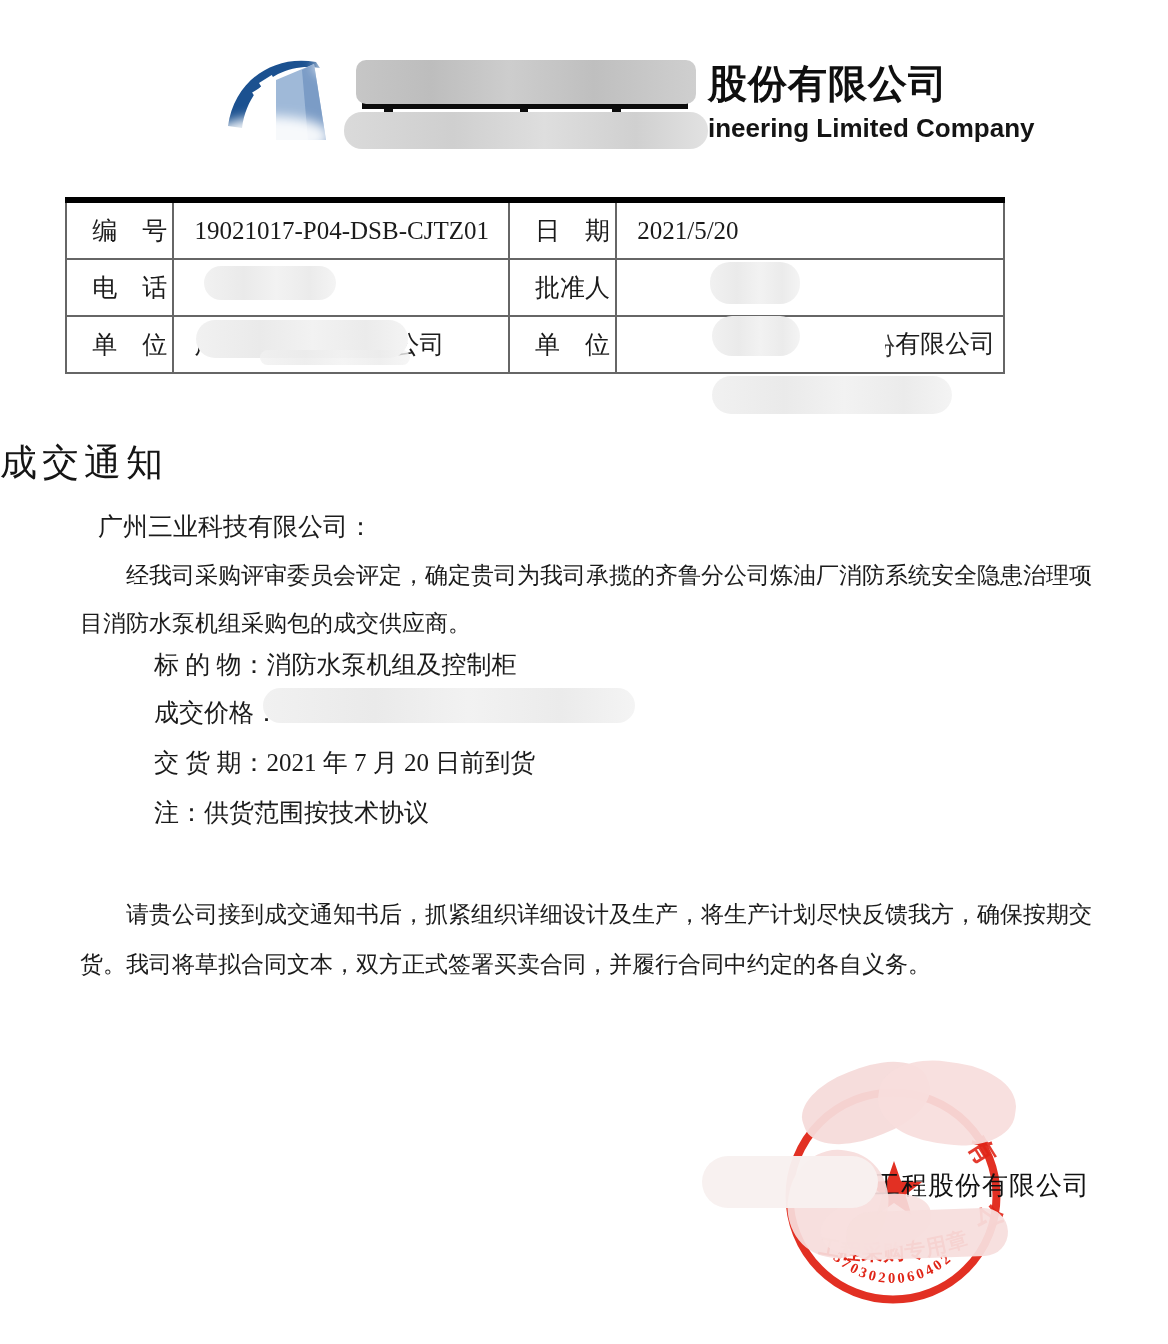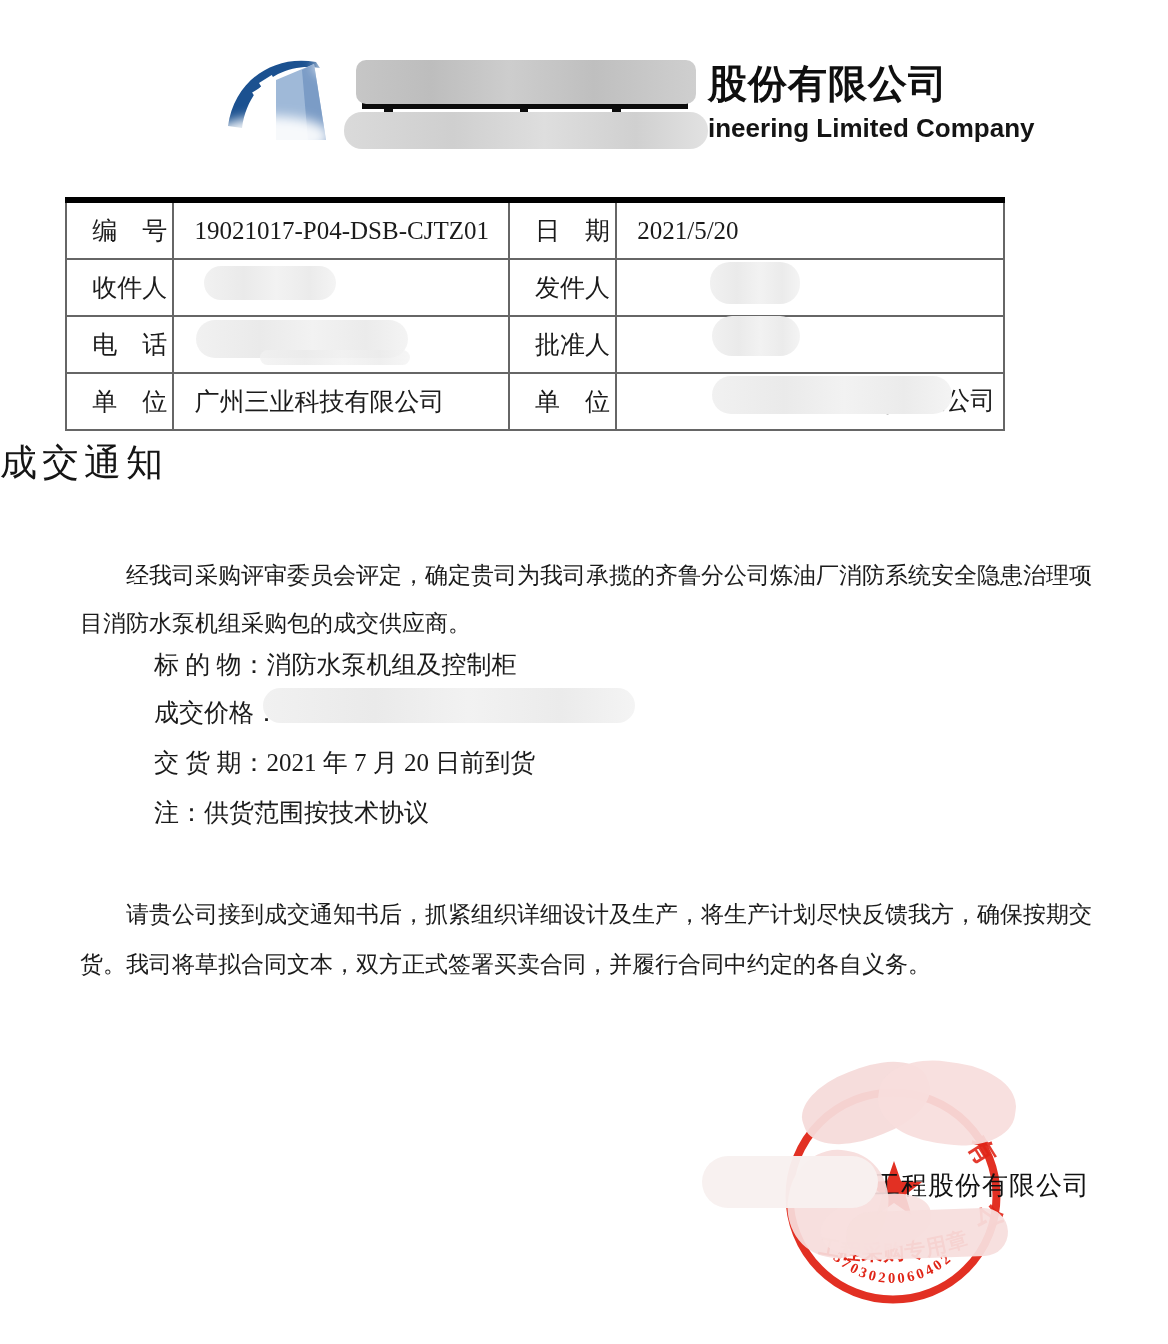--- a/index.html
+++ b/index.html
@@ -88,26 +88,20 @@
 
   <table class="info">
     <tbody>
         <tr>
       <td class="lab col-l1">编　号</td>
       <td class="col-v1">19021017-P04-DSB-CJTZ01</td>
       <td class="lab col-l2">日　期</td>
       <td class="col-v2">2021/5/20</td>
     </tr>
     <tr>
-      <td class="lab">收件人</td>
-      <td></td>
-      <td class="lab">发件人</td>
-      <td></td>
-    </tr>
-    <tr>
       <td class="lab">电　话</td>
       <td></td>
       <td class="lab">批准人</td>
       <td></td>
     </tr>
     <tr>
       <td class="lab">单　位</td>
       <td>广州三业科技有限公司</td>
       <td class="lab">单　位</td>
       <td><span style="display:inline-block;width:248px;"></span><span class="sliver">份</span><span>有限公司</span></td>
@@ -117,20 +111,21 @@
 
   <div class="pill" style="left:204px;top:266px;width:132px;height:34px;"></div>
   <div class="pill" style="left:710px;top:262px;width:90px;height:42px;"></div>
   <div class="pill" style="left:196px;top:320px;width:212px;height:38px;"></div>
   <div class="pill" style="left:260px;top:350px;width:150px;height:15px;opacity:.8;"></div>
   <div class="pill" style="left:712px;top:316px;width:88px;height:40px;"></div>
   <div class="pill" style="left:712px;top:376px;width:240px;height:38px;"></div>
 
   <div class="doc-title">成交通知</div>
 
+  <div class="line" style="left:98px;top:510px;">广州三业科技有限公司：</div>
   <div class="para p1">经我司采购评审委员会评定，确定贵司为我司承揽的齐鲁分公司炼油厂消防系统安全隐患治理项目消防水泵机组采购包的成交供应商。</div>
 
   <div class="line" style="left:154px;top:648px;">标 的 物：消防水泵机组及控制柜</div>
   <div class="line" style="left:154px;top:696px;">成交价格：</div>
   <div class="pill" style="left:263px;top:688px;width:372px;height:35px;"></div>
   <div class="line" style="left:154px;top:746px;">交 货 期：2021 年 7 月 20 日前到货</div>
   <div class="line" style="left:154px;top:796px;">注：供货范围按技术协议</div>
 
   <div class="para p2">请贵公司接到成交通知书后，抓紧组织详细设计及生产，将生产计划尽快反馈我方，确保按期交货。我司将草拟合同文本，双方正式签署买卖合同，并履行合同中约定的各自义务。</div>
 

